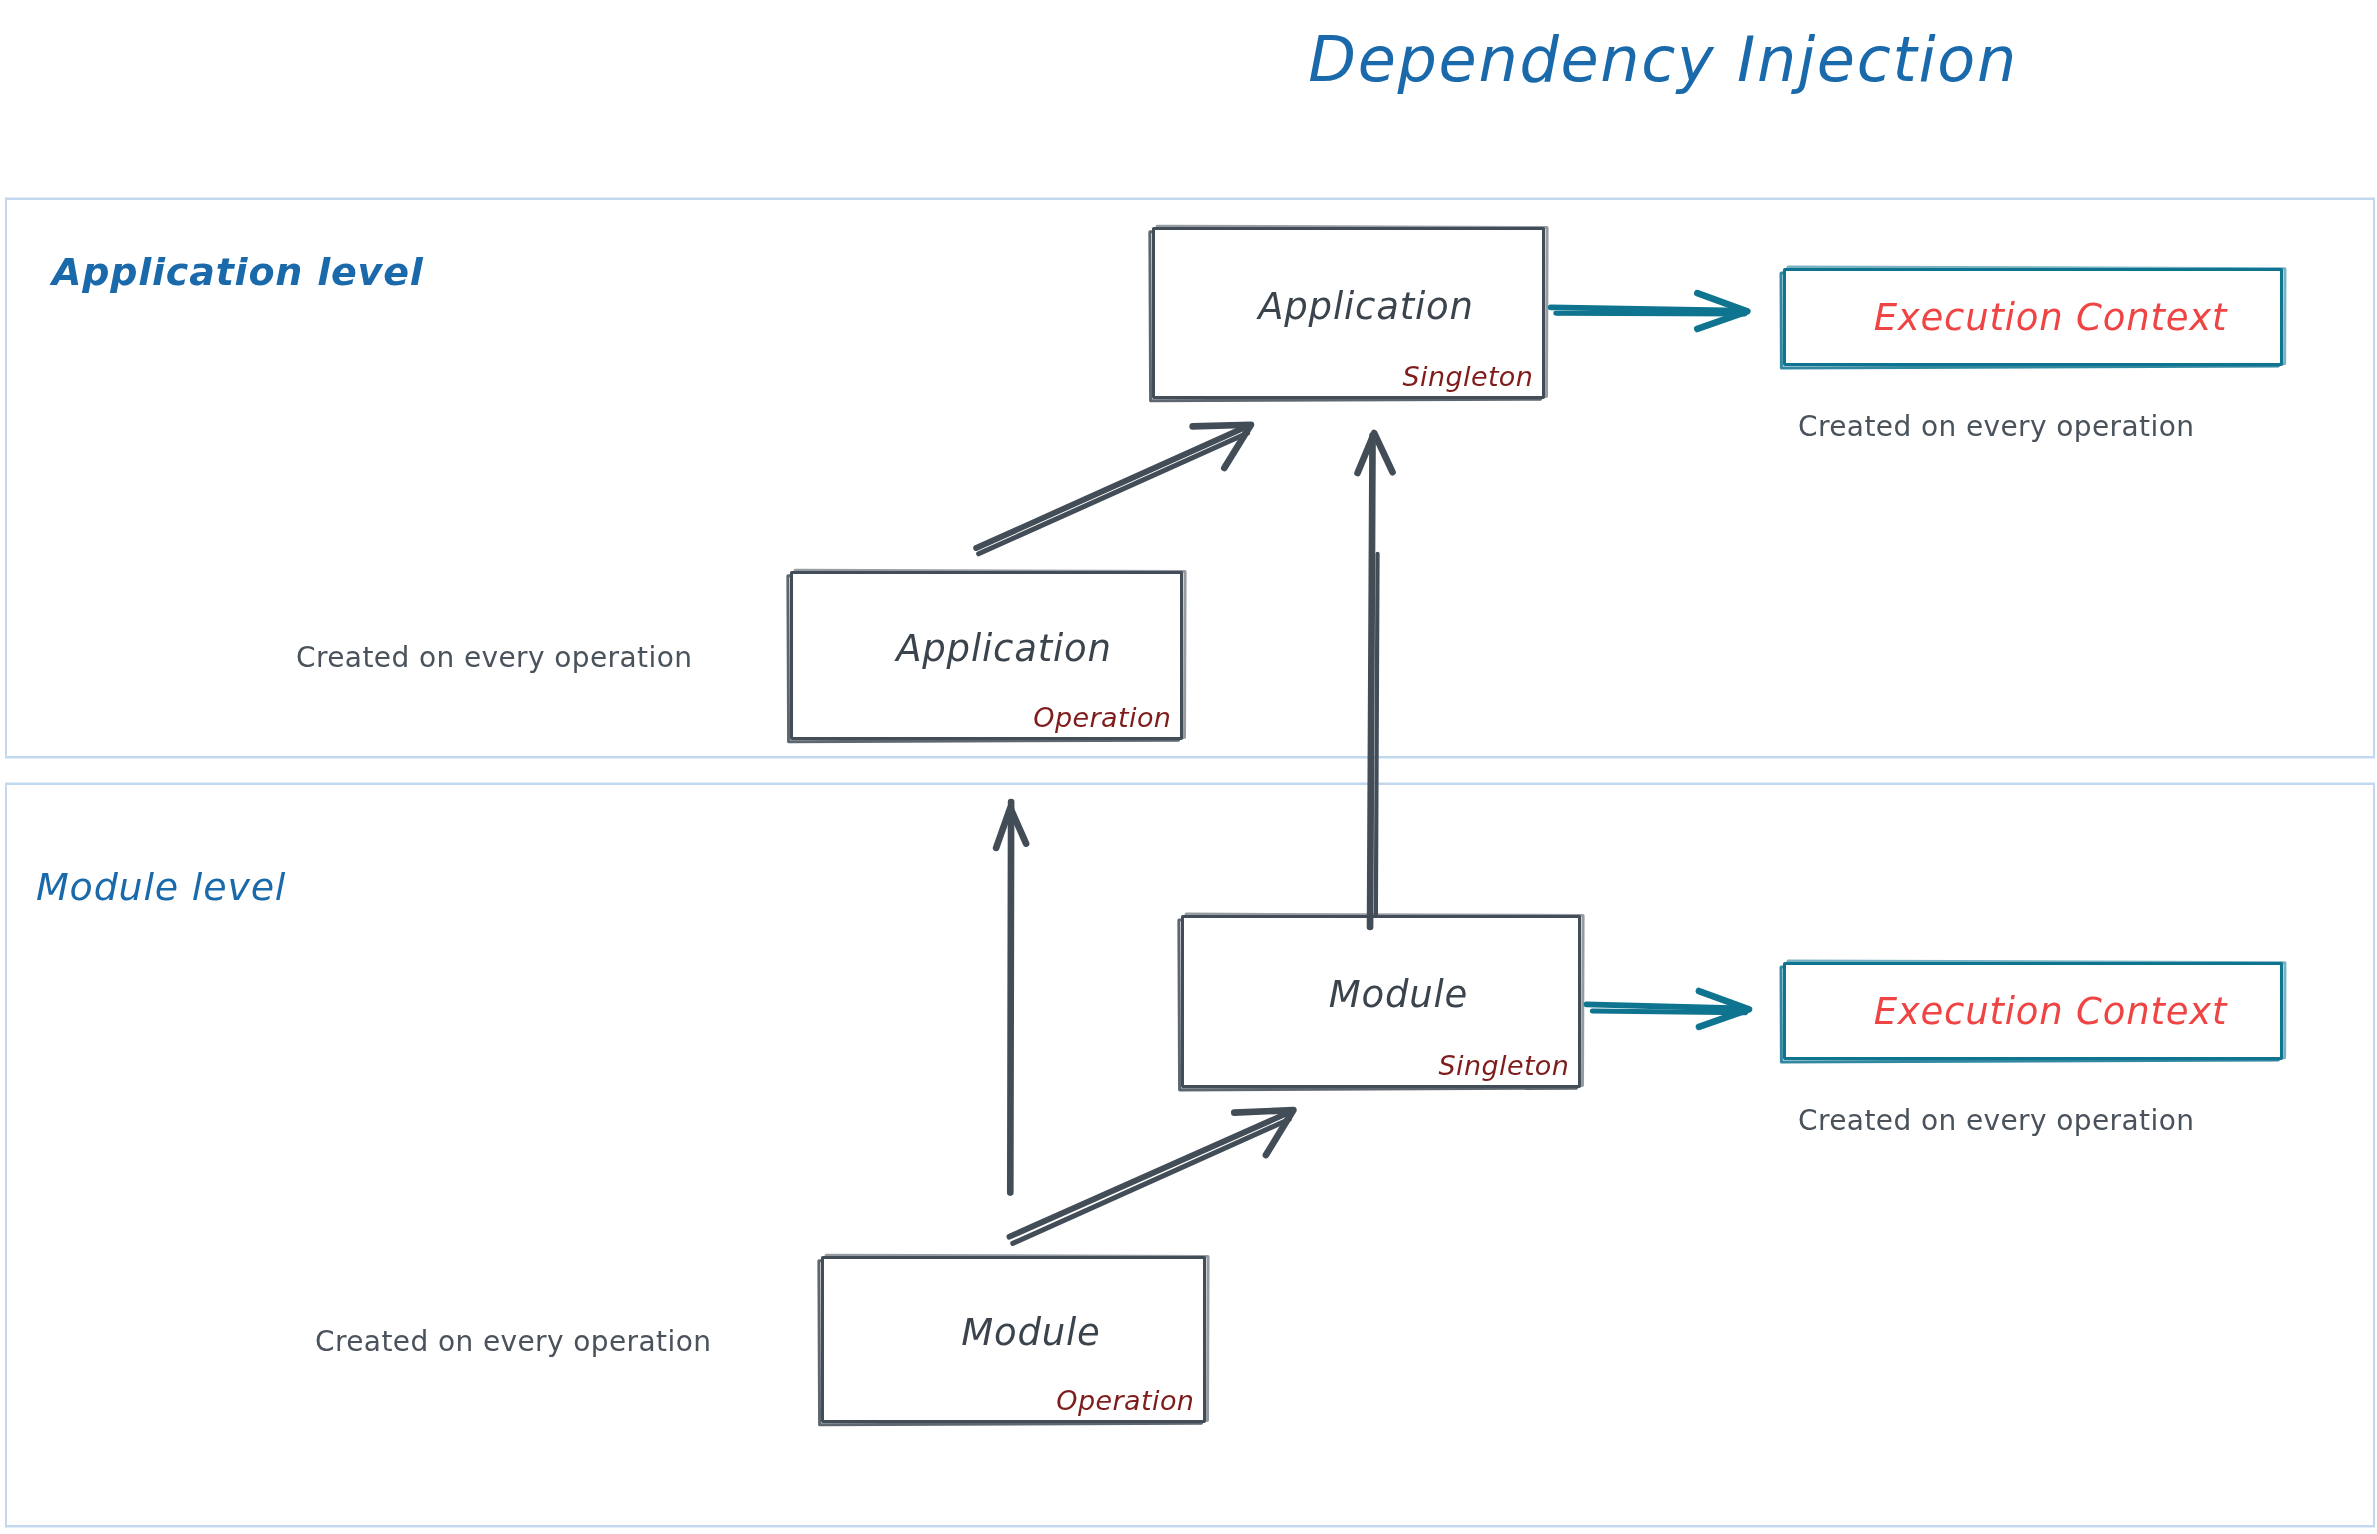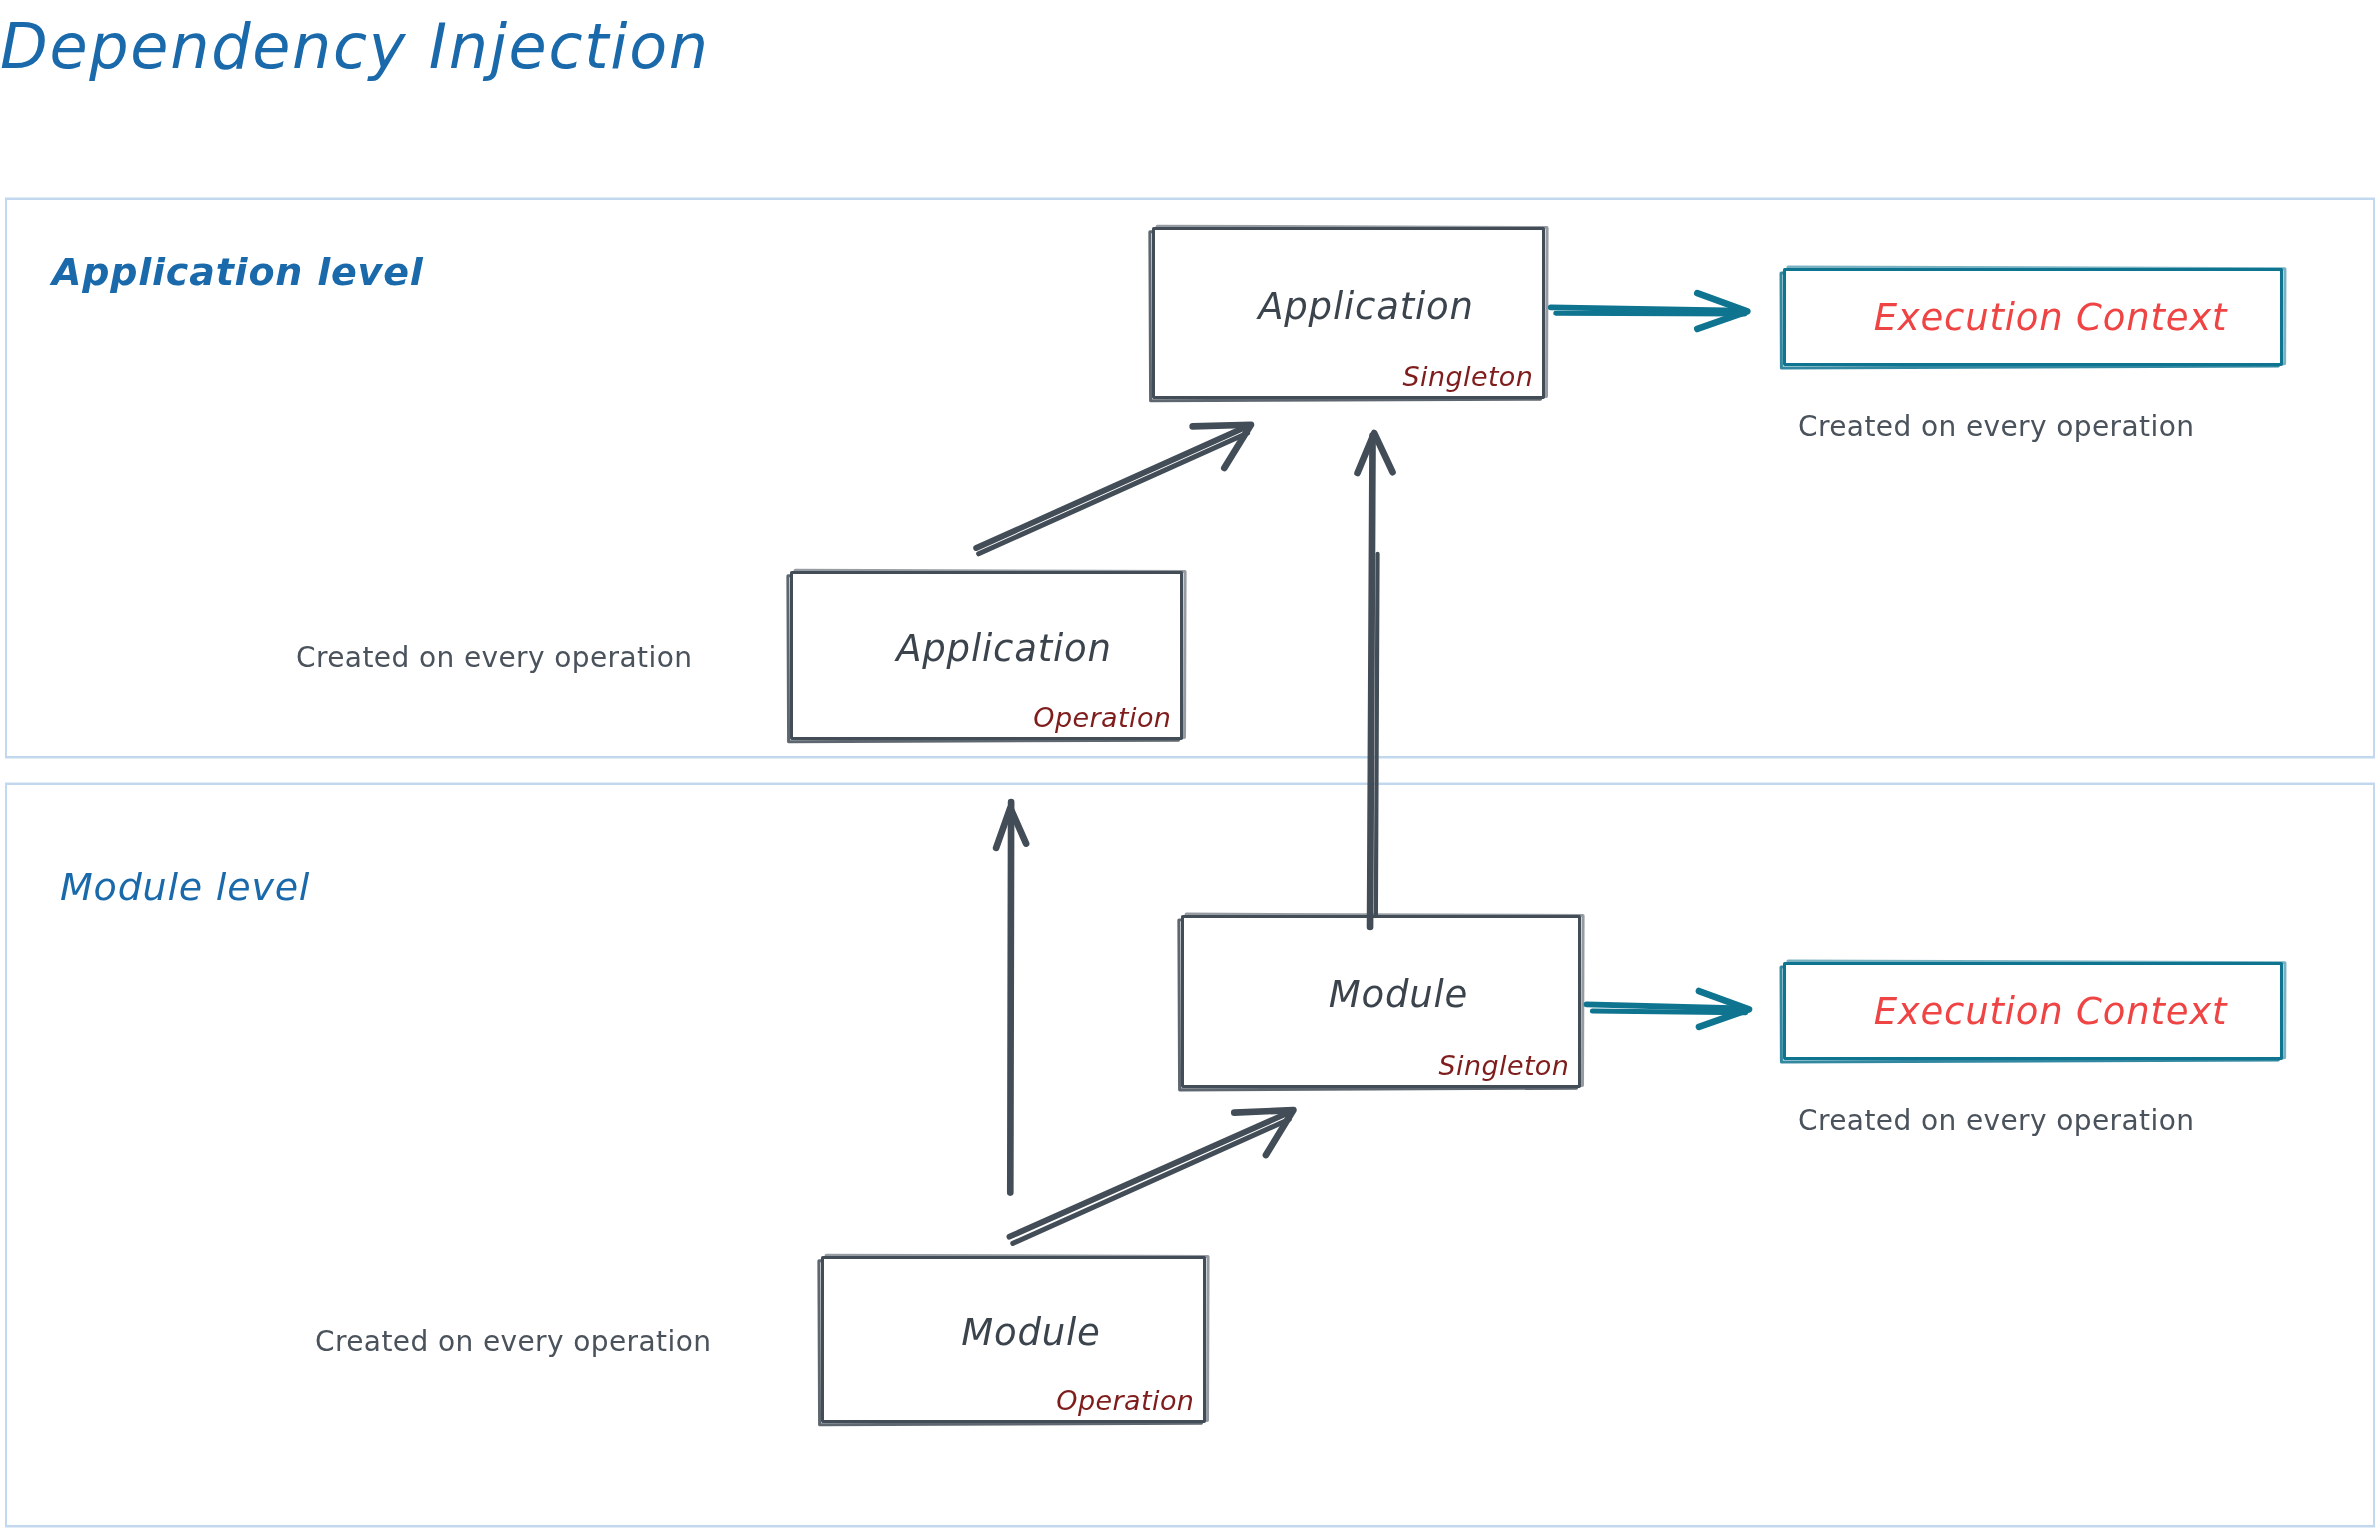--- a/index.html
+++ b/index.html
@@ -4,21 +4,21 @@
 <style>
   html,body{margin:0;padding:0;background:#ffffff;}
   body{
     width:2377px;height:1534px;position:relative;overflow:hidden;
     font-family:"DejaVu Sans", sans-serif;
   }
   .stage{position:absolute;inset:0;}
 
   
   #title{
-    position:absolute;left:0;top:10px;width:2018px;text-align:left;
+    position:absolute;left:0;top:23px;width:2018px;text-align:right;
     font-family:"DejaVu Sans", sans-serif;
     font-size:62px;letter-spacing:1.7px;color:#1a6aab;font-weight:400;
     font-style:italic;
   }
   #subtitle{
     position:absolute;left:0;top:107px;width:2377px;text-align:center;
     font-size:32px;color:#4a525c;font-style:italic;letter-spacing:0.8px;
   }
 
   
@@ -98,21 +98,21 @@
     <div class="frame shift2"></div>
     <div class="frame"></div>
     <div class="inner">
       <div class="main-label">Application</div>
     </div>
     <div class="scope-label">Operation</div>
   </div>
   <div class="caption" style="left:296px;top:641px;">Created on every operation</div>
 
   <div class="level" style="left:5px;top:783px;width:2366px;height:740px;"></div>
-  <div class="level-label" style="left:60px;top:865px;font-style:italic;">Module level</div>
+  <div class="level-label" style="left:36px;top:865px;font-style:italic;">Module level</div>
 
   <div class="node" style="left:1181px;top:915px;width:400px;height:173px;">
     <div class="frame shift1"></div>
     <div class="frame shift2"></div>
     <div class="frame"></div>
     <div class="inner">
       <div class="main-label">Module</div>
     </div>
     <div class="scope-label">Singleton</div>
   </div>

